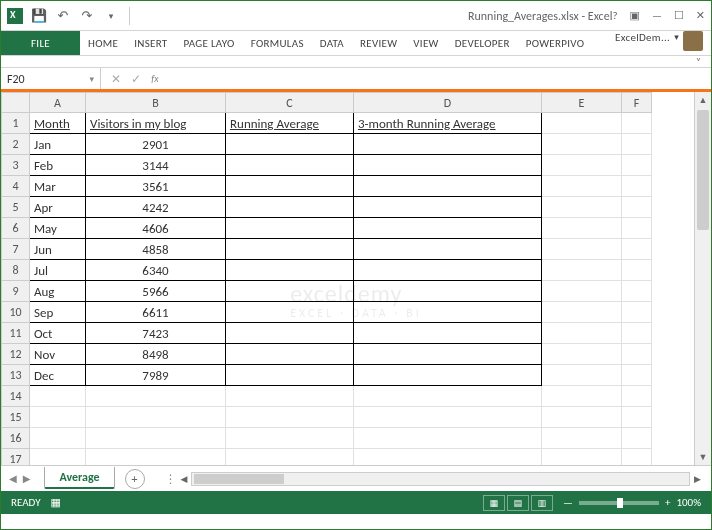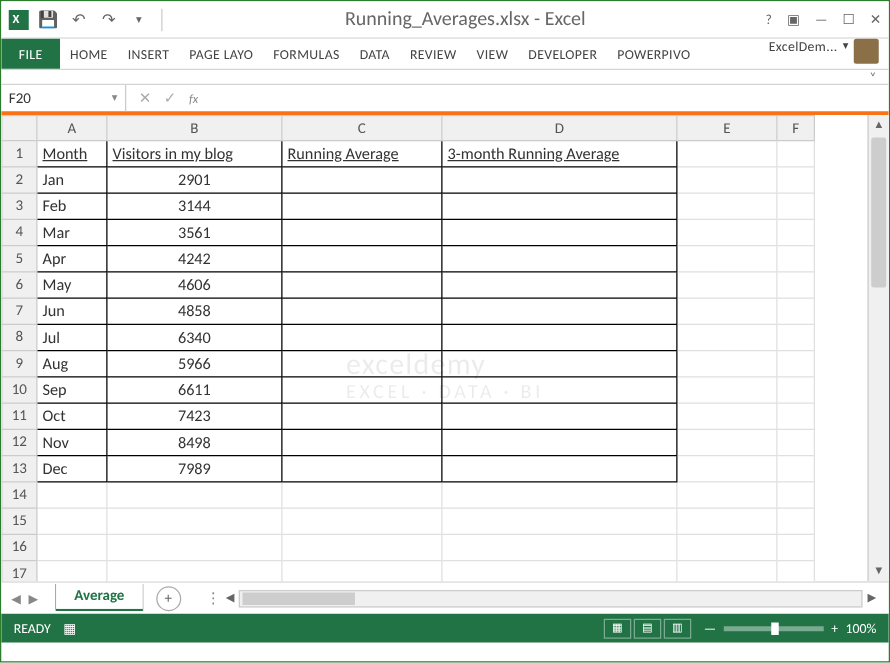--- a/index.html
+++ b/index.html
@@ -3,26 +3,26 @@
 <meta charset="utf-8">
 <style>
 * { margin: 0; padding: 0; box-sizing: border-box; font-family: "Segoe UI", Calibri, sans-serif; }
 body { width: 712px; height: 530px; background: #fff; overflow: hidden; position: relative; border: 1px solid #2b7d2b; }
 .titlebar { height: 30px; background: #fff; display: flex; align-items: center; padding: 0 6px; border-bottom: 1px solid #d4d4d4; }
 .qat { display: flex; align-items: center; gap: 8px; }
 .xl-icon { width: 16px; height: 16px; background: #217346; position: relative; }
 .xl-icon::after { content: "X"; color: #fff; font-size: 10px; font-weight: bold; position: absolute; left: 3px; top: 0px; }
 .qat-icon { width: 16px; height: 16px; display: flex; align-items: center; justify-content: center; color: #666; font-size: 13px; }
 .qat-sep { width: 1px; height: 18px; background: #ccc; margin: 0 2px; }
-.title { flex: 1; text-align: center; color: #666; font-size: 16px; }
+.title { flex: 1; text-align: right; color: #666; font-size: 12px; }
 .win-ctrls { display: flex; gap: 12px; align-items: center; color: #666; font-size: 11px; }
 .win-ctrls span { cursor: default; }
 .ribbon-tabs { height: 25px; display: flex; align-items: stretch; background: #fff; border-bottom: 1px solid #d4d4d4; font-size: 11px; }
 .tab { padding: 0 8px; display: flex; align-items: center; color: #444; text-transform: uppercase; letter-spacing: 0.3px;}
-.tab.file { background: #217346; color: #fff; padding: 0 14px; }
+.tab.file { background: #217346; color: #fff; padding: 0 30px; }
 .tab.user { margin-left: auto; display: flex; align-items: flex-start; gap: 4px; text-transform: none; }
 .avatar { width: 20px; height: 20px; background: #8b6f47; border-radius: 2px; }
 .collapse-ribbon { height: 12px; background: #fff; border-bottom: 1px solid #d4d4d4; display: flex; justify-content: flex-end; align-items: center; padding-right: 10px; color: #666; font-size: 10px; }
 .namebox-row { height: 24px; display: flex; align-items: center; border-bottom: 3px solid #f97316; background: #fff; font-size: 12px; }
 .namebox { width: 100px; height: 100%; border-right: 1px solid #ccc; display: flex; align-items: center; padding: 0 6px; color: #333; position: relative; }
 .namebox::after { content: "▾"; position: absolute; right: 6px; color: #888; font-size: 9px; }
 .fx-ctrls { display: flex; align-items: center; gap: 10px; padding: 0 10px; color: #aaa; font-size: 12px; }
 .fx-label { font-style: italic; color: #888; font-size: 10px; }
 .formula-bar { flex: 1; height: 100%; }
 .grid-area { position: relative; height: 373px; overflow: hidden; background: #fff; display: flex; }
@@ -53,21 +53,21 @@
 .hscroll .thumb { position: absolute; left: 2px; top: 1px; bottom: 1px; width: 90px; background: #cdcdcd; }
 .hscroll .arr { color: #666; font-size: 9px; padding: 0 4px; }
 .statusbar { height: 23px; background: #217346; color: #fff; display: flex; align-items: center; font-size: 11px; padding: 0 10px; gap: 10px; }
 .statusbar .spacer { flex: 1; }
 .view-btns { display: flex; gap: 2px; }
 .view-btn { width: 22px; height: 16px; border: 1px solid rgba(255,255,255,0.4); display: flex; align-items: center; justify-content: center; font-size: 9px; }
 .zoom { display: flex; align-items: center; gap: 6px; }
 .zoom-track { width: 80px; height: 4px; background: rgba(255,255,255,0.4); position: relative; }
 .zoom-thumb { position: absolute; left: 38px; top: -3px; width: 6px; height: 10px; background: #fff; }
 .watermark { position: absolute; left: 50%; top: 56%; transform: translate(-50%,-50%); color: rgba(0,0,0,0.08); font-size: 24px; font-weight: 300; letter-spacing: 1px; pointer-events: none; text-align: left; line-height: 1.1; }
-.watermark small { font-size: 16px; letter-spacing: 3px; display: block; }
+.watermark small { font-size: 12px; letter-spacing: 3px; display: block; }
 </style>
 </head>
 <body>
 
 <div class="titlebar">
   <div class="qat">
     <div class="xl-icon"></div>
     <div class="qat-icon">💾</div>
     <div class="qat-icon">↶</div>
     <div class="qat-icon">↷</div>

